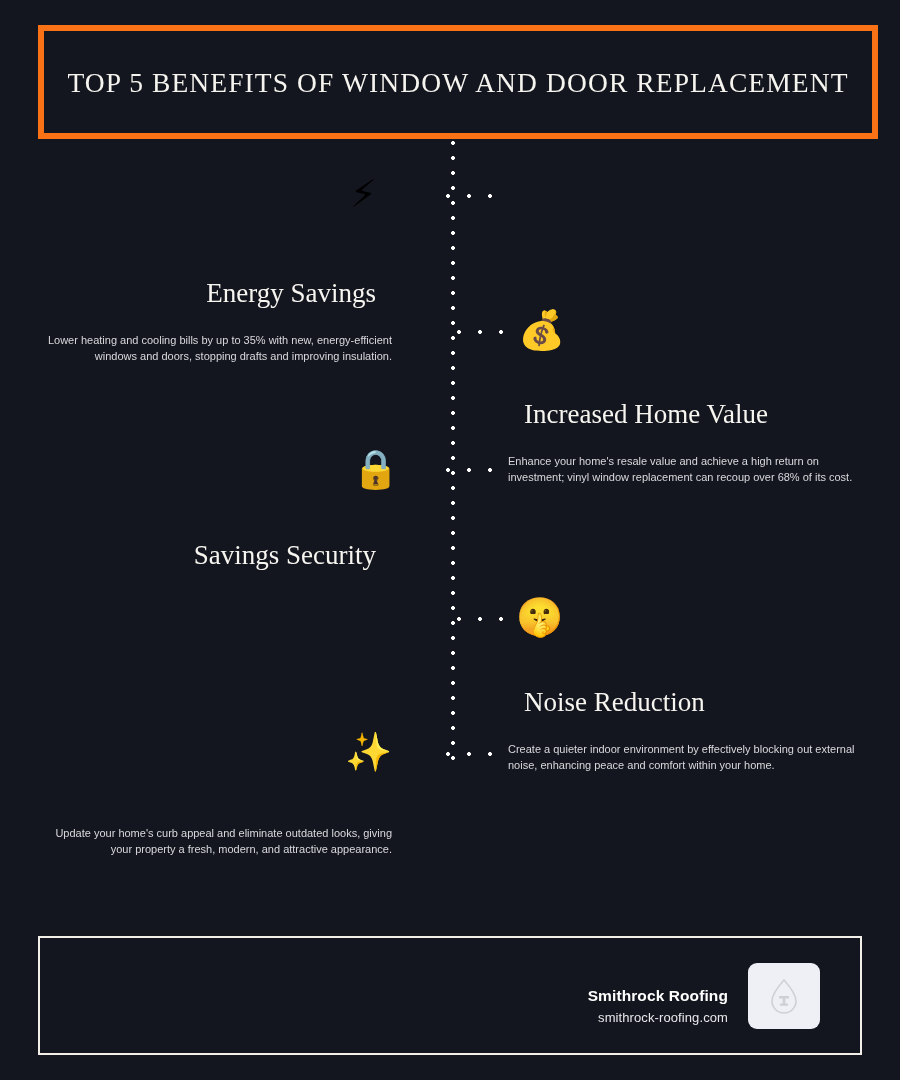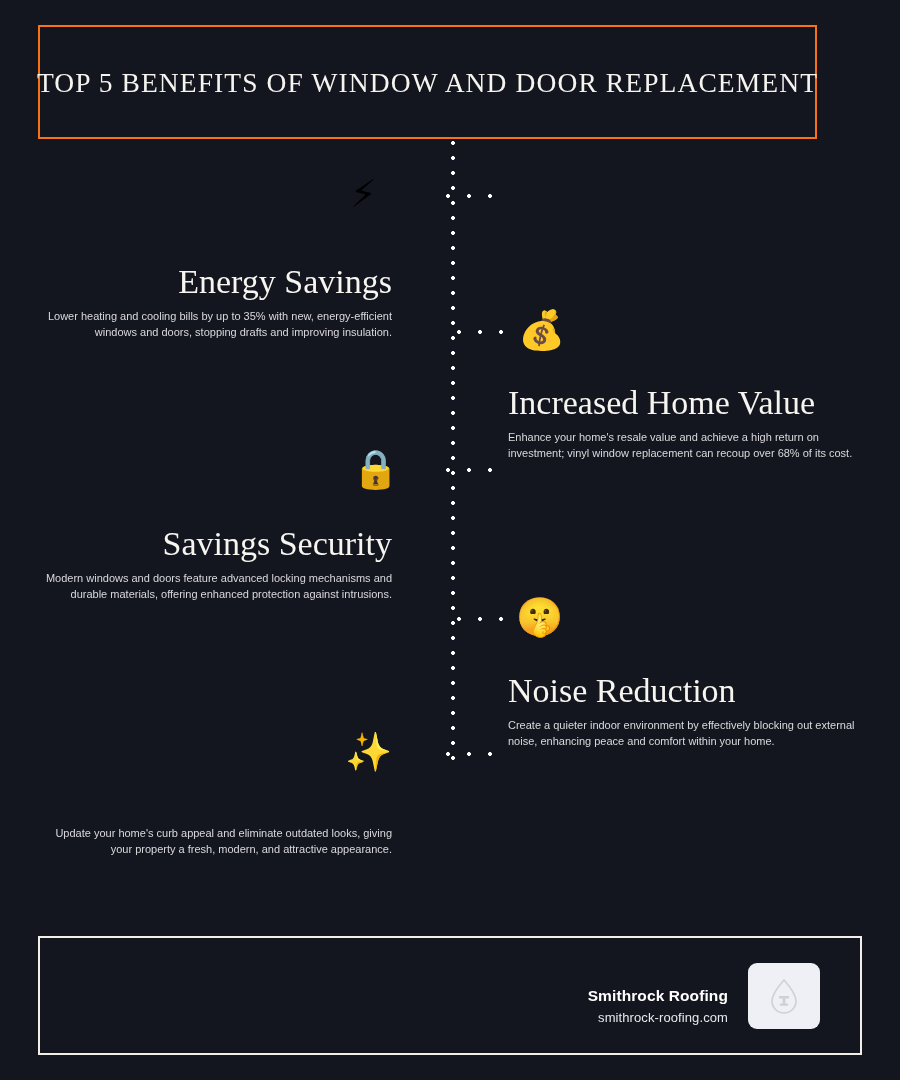--- a/index.html
+++ b/index.html
@@ -16,23 +16,23 @@
     height: 1080px;
     background: #14161f;
     overflow: hidden;
   }
 
   
   .header-box {
     position: absolute;
     left: 38px;
     top: 25px;
-    width: 779px;
+    width: 840px;
     height: 114px;
-    border: 2px solid #f97316;
+    border: 6px solid #f97316;
     box-sizing: border-box;
     display: flex;
     align-items: center;
     justify-content: center;
   }
   .header-title {
     font-family: "Liberation Serif", "DejaVu Serif", serif;
     font-size: 27.5px;
     letter-spacing: 1.1px;
     color: #f6f4ef;
@@ -67,24 +67,24 @@
   .connector {
     position: absolute;
     height: 6px;
     background-image: radial-gradient(circle at 3px 3px, #ffffff 1.7px, rgba(255,255,255,0) 2.2px);
     background-size: 21px 6px;
     background-repeat: repeat-x;
   }
 
   .b-title {
     font-family: "Liberation Serif", "DejaVu Serif", serif;
-    font-size: 34px;
+    font-size: 27px;
     color: #f7f5f0;
     line-height: 1.15;
-    margin: 0;
+    margin: 16px;
   }
   .b-desc {
     font-size: 11px;
     color: #d9d9dd;
     line-height: 1.45;
     margin: 0;
     padding-top: 8px;
   }
 
   
@@ -165,21 +165,20 @@
       <div class="b-title">Increased Home Value</div>
       <div class="b-desc">Enhance your home's resale value and achieve a high return on investment; vinyl window replacement can recoup over 68% of its cost.</div>
     </div>
   </div>
 
   <div class="benefit side-left" style="left:40px; top:447px; width:352px;">
     <div class="emoji" style="left:312px; top:3px;">🔒</div>
     <div class="connector" style="left:405px; top:20px; width:48px;"></div>
     <div style="position:absolute; left:0; top:77px; width:352px;">
       <div class="b-title">Savings Security</div>
-      <div class="b-desc">Modern windows and doors feature advanced locking mechanisms and durable materials, offering enhanced protection against intrusions.</div>
     </div>
   </div>
 
   <div class="benefit side-right" style="left:456px; top:594px; width:404px;">
     <div class="emoji" style="left:60px; top:4px;">🤫</div>
     <div class="connector" style="left:0px; top:22px; width:48px;"></div>
     <div style="position:absolute; left:52px; top:77px; width:360px;">
       <div class="b-title">Noise Reduction</div>
       <div class="b-desc">Create a quieter indoor environment by effectively blocking out external noise, enhancing peace and comfort within your home.</div>
     </div>

